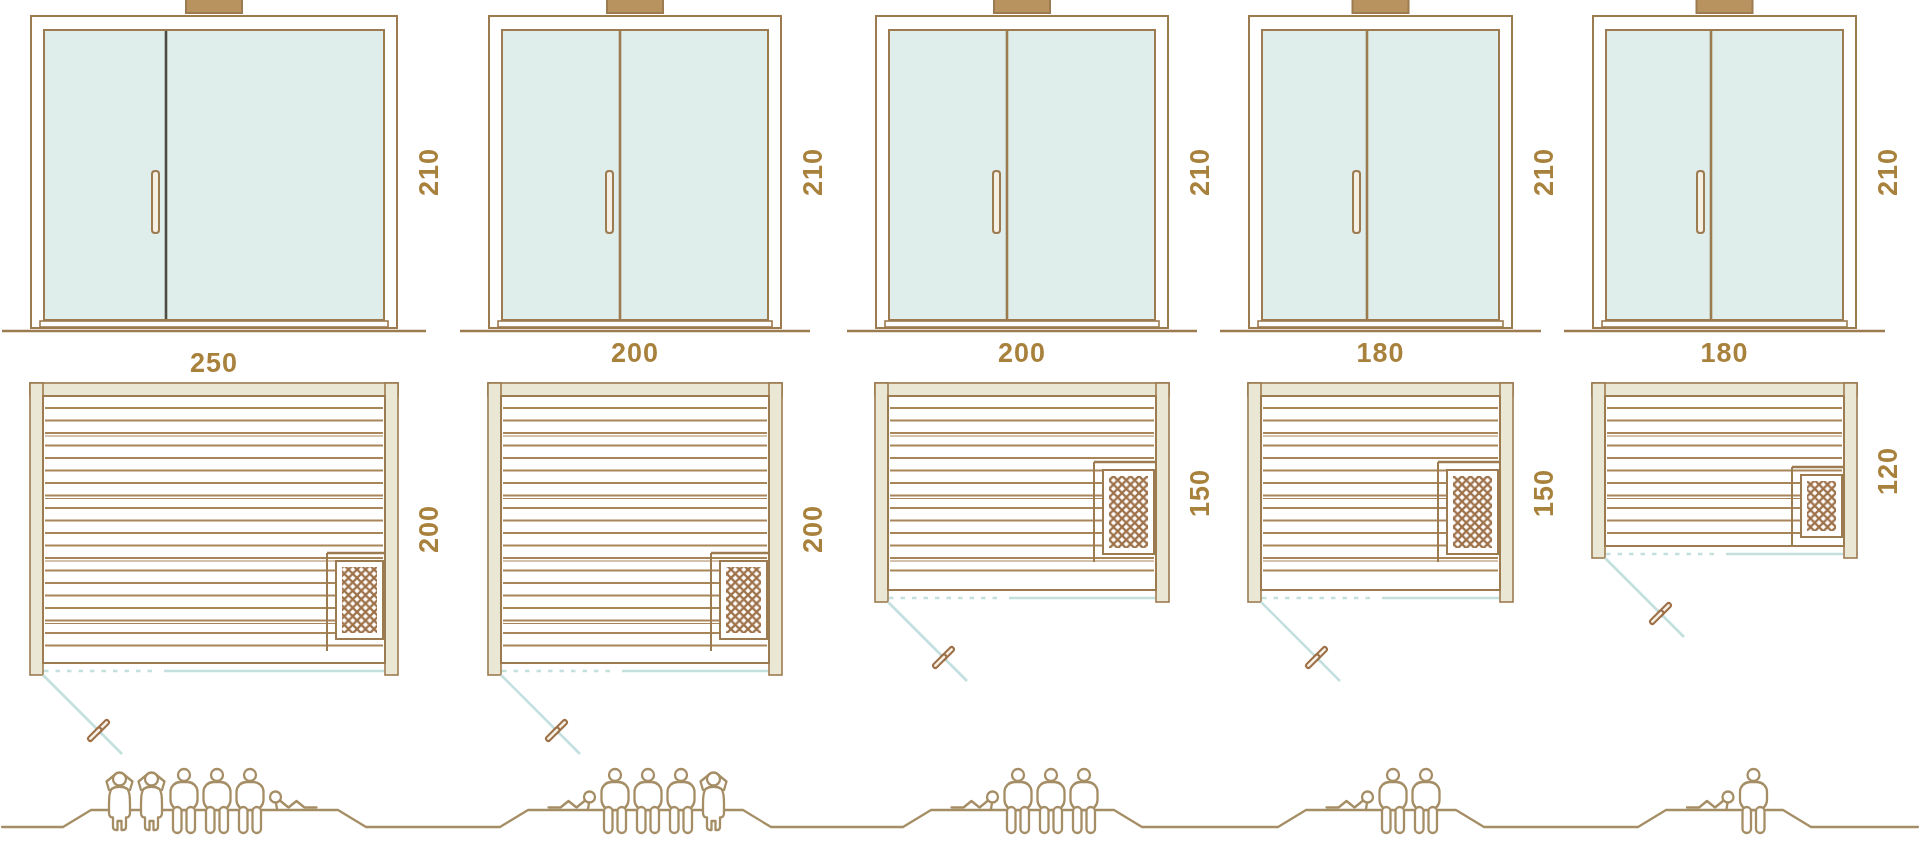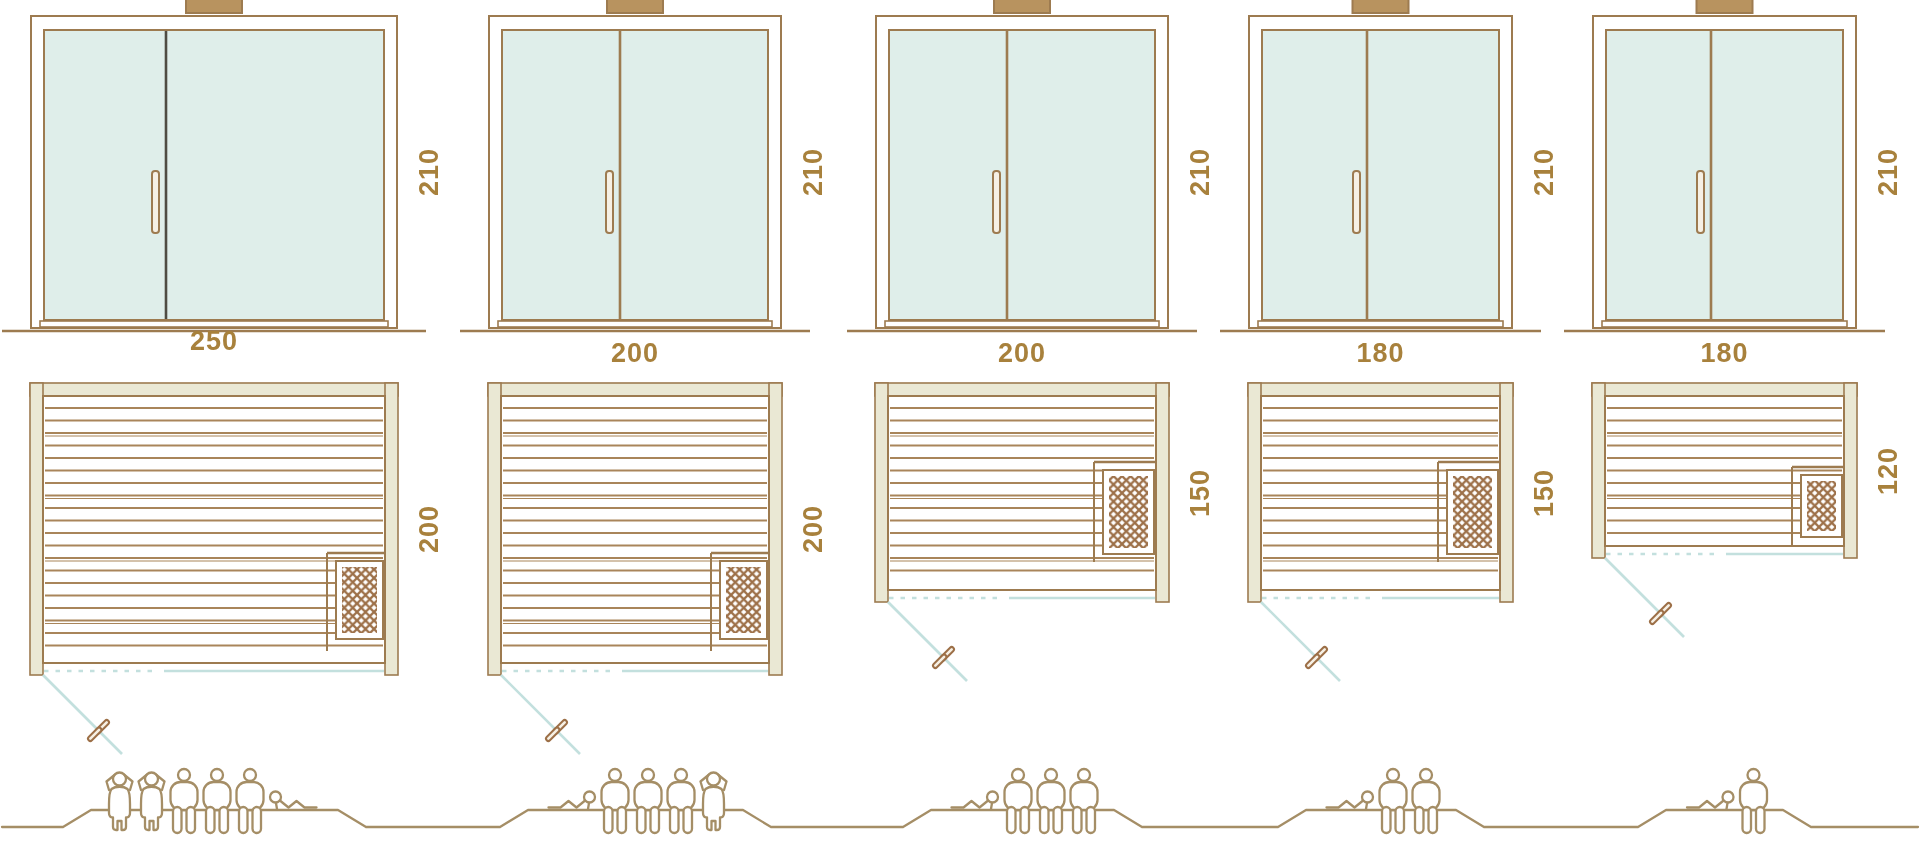--- a/index.html
+++ b/index.html
@@ -394,21 +394,21 @@
           <g transform="translate(1753.5,810)">
     <circle cx="0" cy="-35" r="6" fill="#fff"></circle>
     <rect x="-13.5" y="-28" width="27" height="28" rx="10" fill="#fff"></rect>
     <rect x="-11" y="-3" width="8.5" height="26" rx="4.2" fill="#fff"></rect>
     <rect x="2.5" y="-3" width="8.5" height="26" rx="4.2" fill="#fff"></rect>
           </g>
         </g>
       </g>
     </svg>
   <div id="labels">
-      <div class="dim" style="left:30px;top:326px;width:368px;height:30px;">250</div>
+      <div class="dim" style="left:30px;top:348px;width:368px;height:30px;">250</div>
       <div class="dim dim-v" style="left:412px;top:102px;width:34px;height:140px;">210</div>
       <div class="dim dim-v" style="left:412px;top:459px;width:34px;height:140px;">200</div>
       <div class="dim" style="left:488px;top:338px;width:294px;height:30px;">200</div>
       <div class="dim dim-v" style="left:796px;top:102px;width:34px;height:140px;">210</div>
       <div class="dim dim-v" style="left:796px;top:459px;width:34px;height:140px;">200</div>
       <div class="dim" style="left:875px;top:338px;width:294px;height:30px;">200</div>
       <div class="dim dim-v" style="left:1183px;top:102px;width:34px;height:140px;">210</div>
       <div class="dim dim-v" style="left:1183px;top:422.5px;width:34px;height:140px;">150</div>
       <div class="dim" style="left:1248px;top:338px;width:265px;height:30px;">180</div>
       <div class="dim dim-v" style="left:1527px;top:102px;width:34px;height:140px;">210</div>

